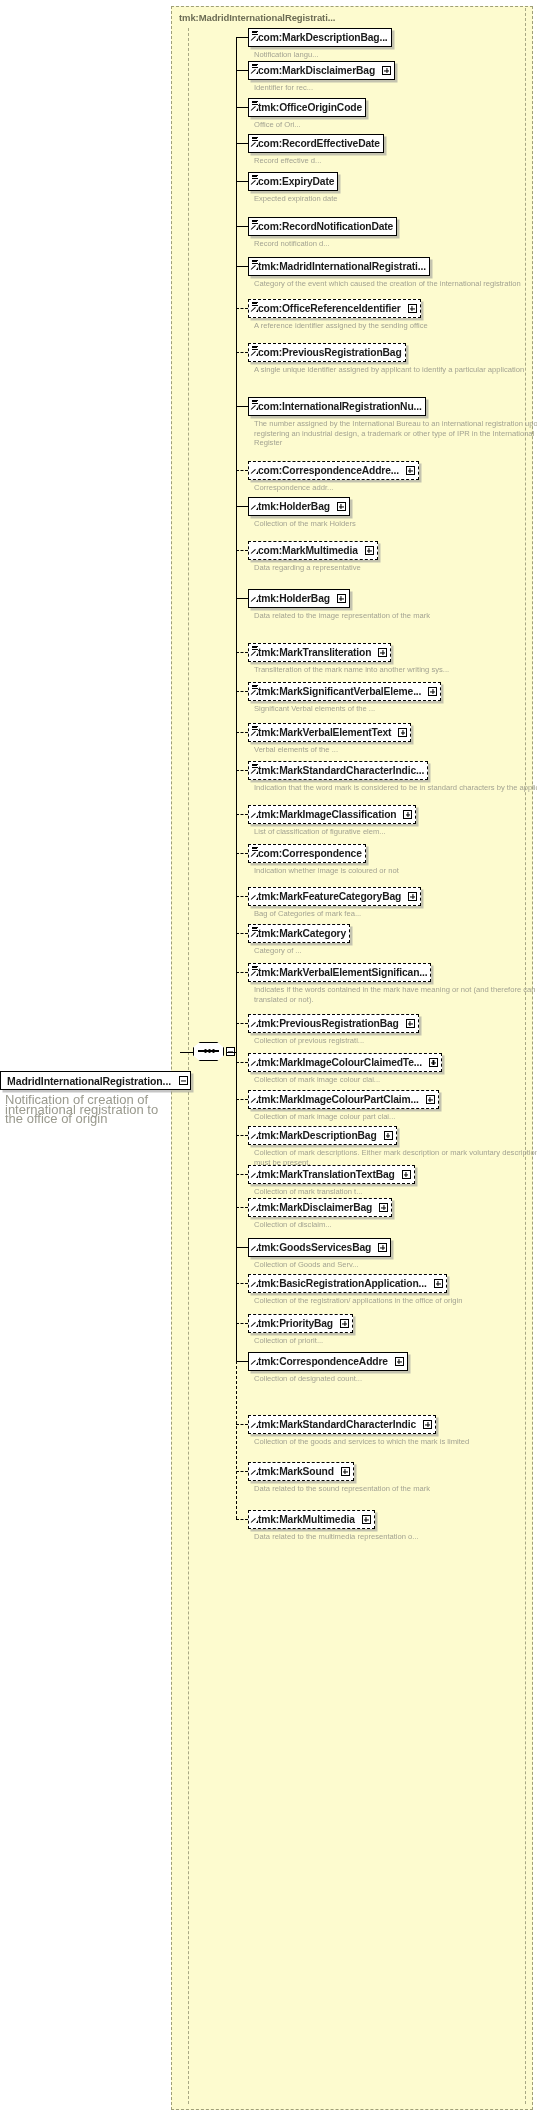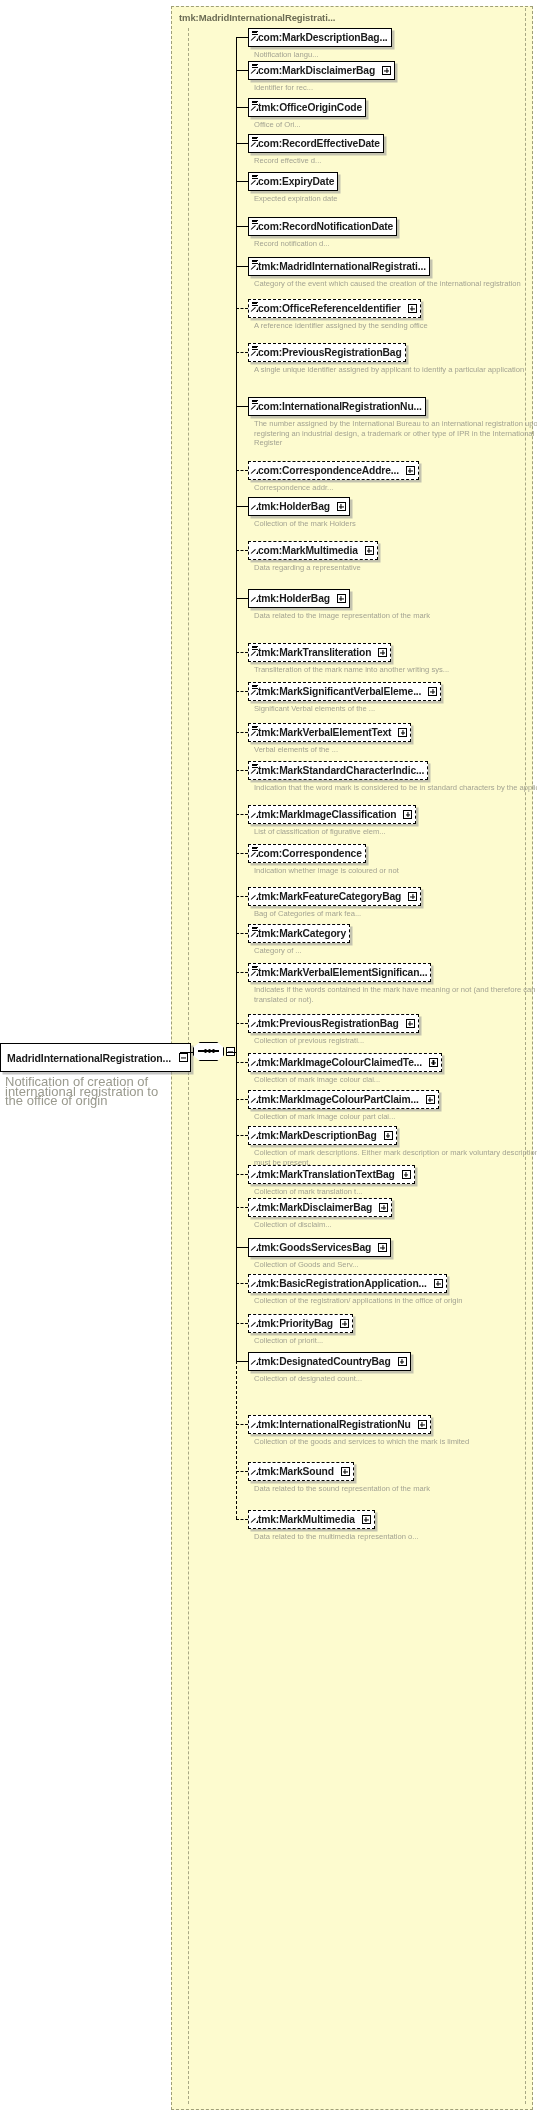--- a/index.html
+++ b/index.html
@@ -26,24 +26,25 @@
     position: relative;
     display: inline-block;
   }
   .root-box {
     position: relative;
     display: flex;
     align-items: center;
     box-sizing: border-box;
     border: 1.4px solid #000;
     background: #ffffff;
-    height: 29px;
+    height: 19px;
     padding: 0 2px 0 6px;
     box-shadow: 2.5px 2.5px 0 0 rgba(150,150,150,0.55);
     min-width: 168px;
+    margin-top: 28px;
   }
   .root-label {
     font-size: 10.5px;
     font-weight: bold;
     color: #1a1a1a;
     white-space: nowrap;
     letter-spacing: -0.1px;
   }
   .root-desc {
     margin-top: 5px;
@@ -707,30 +708,30 @@
         <span class="glyph-arrow"></span>
         <span class="ename">tmk:PriorityBag</span>
         <span class="pm-box plus epm"></span>
       </div>
       <div class="edesc" style="top: 22px;">Collection of priorit...</div>
     </div>
     <div class="node" style="top: 1352px;">
       <div class="stub"></div>
       <div class="ebox">
         <span class="glyph-arrow"></span>
-        <span class="ename">tmk:DesignatedCountryBag</span>
+        <span class="ename">tmk:CorrespondenceAddre</span>
         <span class="pm-box plus epm"></span>
       </div>
       <div class="edesc" style="top: 22px;">Collection of designated count...</div>
     </div>
     <div class="node" style="top: 1415px;">
       <div class="stub dashed"></div>
       <div class="ebox optional">
         <span class="glyph-arrow"></span>
-        <span class="ename">tmk:InternationalRegistrationNu</span>
+        <span class="ename">tmk:MarkStandardCharacterIndic</span>
         <span class="pm-box plus epm"></span>
       </div>
       <div class="edesc" style="top: 22px;">Collection of the goods and services to which the mark is limited</div>
     </div>
     <div class="node" style="top: 1462px;">
       <div class="stub dashed"></div>
       <div class="ebox optional">
         <span class="glyph-arrow"></span>
         <span class="ename">tmk:MarkSound</span>
         <span class="pm-box plus epm"></span>

